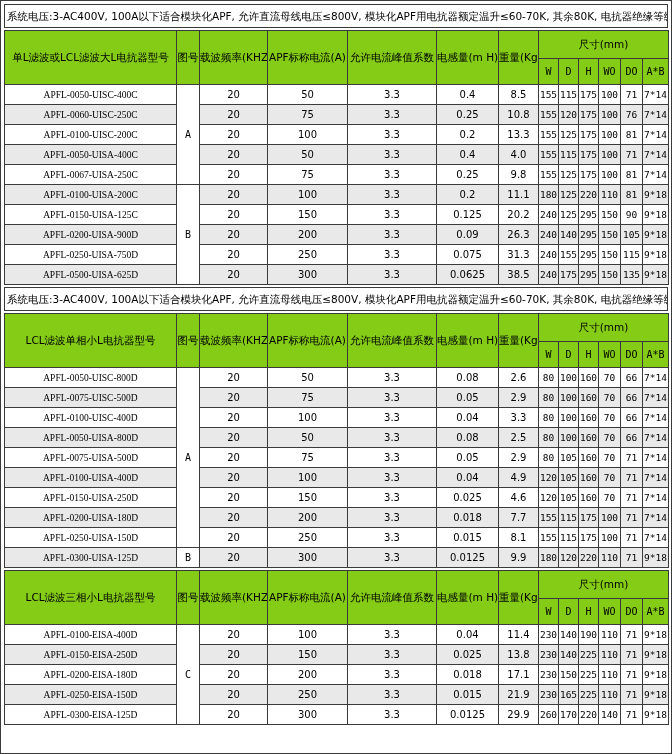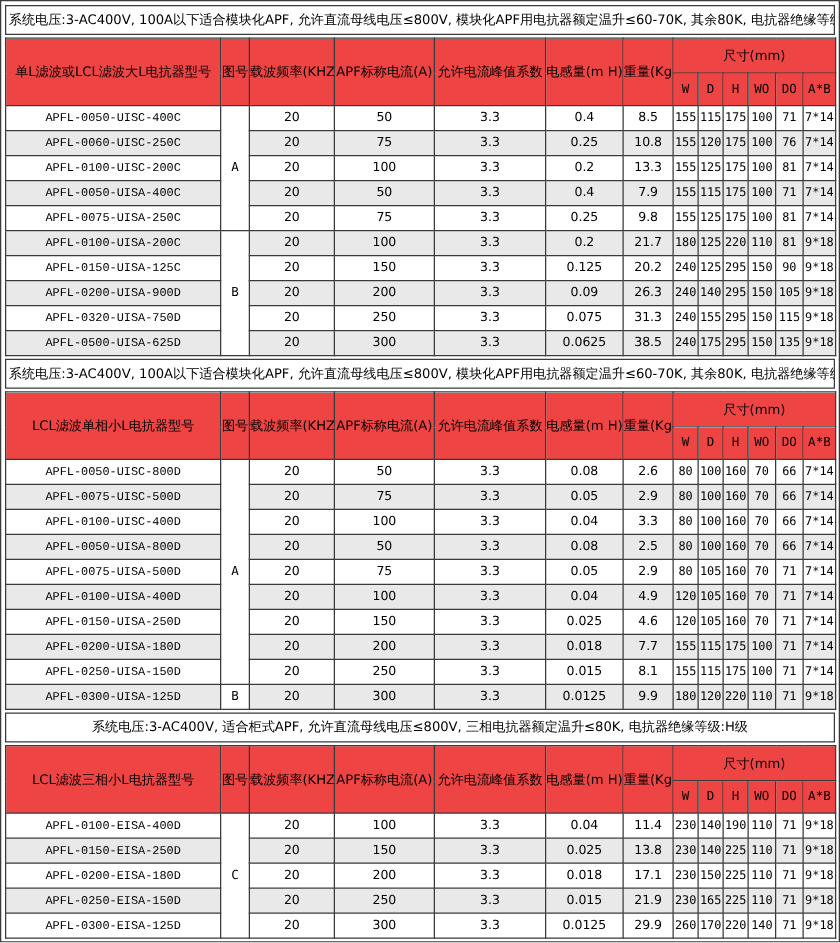--- a/index.html
+++ b/index.html
@@ -35,31 +35,31 @@
   table.spec th, table.spec td {
     border: 1px solid #3a3a3a;
     text-align: center;
     vertical-align: middle;
     font-weight: normal;
     overflow: hidden;
     white-space: nowrap;
   }
   table.spec thead th {
     font-size: 10.5px;
-    background: #ef4444;
+    background: #84cc16;
   }
   thead tr.h1 th { height: 28px; }
   thead tr.h2 th { height: 26px; font-size: 10px; font-family: "DejaVu Sans Mono", monospace; }
   tbody td {
     height: 20px;
     font-size: 10px;
     background: #fff;
   }
   tbody td.model {
-    font-family: Liberation Mono, monospace;
+    font-family: Liberation Serif, serif;
     font-size: 9.5px;
   }
   tbody td.dim {
     font-size: 9.5px;
     font-family: "DejaVu Sans Mono", monospace;
     padding: 0;
   }
   tbody tr:nth-child(even) td { background: #e9e9e9; }
   table.spec tbody td.fig { background: #ffffff; font-size: 10px; font-family: "DejaVu Sans Mono", monospace; }
   
@@ -162,50 +162,50 @@
           <td class="dim">100</td>
           <td class="dim">81</td>
           <td class="dim">7*14</td>
         </tr>
         <tr>
           <td class="model">APFL-0050-UISA-400C</td>
           <td>20</td>
           <td>50</td>
           <td>3.3</td>
           <td>0.4</td>
-          <td>7.9</td>
+          <td>4.0</td>
           <td class="dim">155</td>
           <td class="dim">115</td>
           <td class="dim">175</td>
           <td class="dim">100</td>
           <td class="dim">71</td>
           <td class="dim">7*14</td>
         </tr>
         <tr>
-          <td class="model">APFL-0075-UISA-250C</td>
+          <td class="model">APFL-0067-UISA-250C</td>
           <td>20</td>
           <td>75</td>
           <td>3.3</td>
           <td>0.25</td>
           <td>9.8</td>
           <td class="dim">155</td>
           <td class="dim">125</td>
           <td class="dim">175</td>
           <td class="dim">100</td>
           <td class="dim">81</td>
           <td class="dim">7*14</td>
         </tr>
         <tr>
           <td class="model">APFL-0100-UISA-200C</td>
           <td rowspan="5" class="fig">B</td>
           <td>20</td>
           <td>100</td>
           <td>3.3</td>
           <td>0.2</td>
-          <td>21.7</td>
+          <td>11.1</td>
           <td class="dim">180</td>
           <td class="dim">125</td>
           <td class="dim">220</td>
           <td class="dim">110</td>
           <td class="dim">81</td>
           <td class="dim">9*18</td>
         </tr>
         <tr>
           <td class="model">APFL-0150-UISA-125C</td>
           <td>20</td>
@@ -228,21 +228,21 @@
           <td>0.09</td>
           <td>26.3</td>
           <td class="dim">240</td>
           <td class="dim">140</td>
           <td class="dim">295</td>
           <td class="dim">150</td>
           <td class="dim">105</td>
           <td class="dim">9*18</td>
         </tr>
         <tr>
-          <td class="model">APFL-0320-UISA-750D</td>
+          <td class="model">APFL-0250-UISA-750D</td>
           <td>20</td>
           <td>250</td>
           <td>3.3</td>
           <td>0.075</td>
           <td>31.3</td>
           <td class="dim">240</td>
           <td class="dim">155</td>
           <td class="dim">295</td>
           <td class="dim">150</td>
           <td class="dim">115</td>
@@ -441,21 +441,20 @@
           <td class="dim">180</td>
           <td class="dim">120</td>
           <td class="dim">220</td>
           <td class="dim">110</td>
           <td class="dim">71</td>
           <td class="dim">9*18</td>
         </tr>
       </tbody>
   </table>
 
-  <div class="sys-bar">系统电压:3-AC400V, 适合柜式APF, 允许直流母线电压≤800V, 三相电抗器额定温升≤80K, 电抗器绝缘等级:H级</div>
   <table class="spec">
     <colgroup>
       <col class="c-model">
         <col class="c-fig">
         <col class="c-freq">
         <col class="c-curr">
       <col class="c-peak">
         <col class="c-ind">
         <col class="c-wt">
       <col class="c-w">

